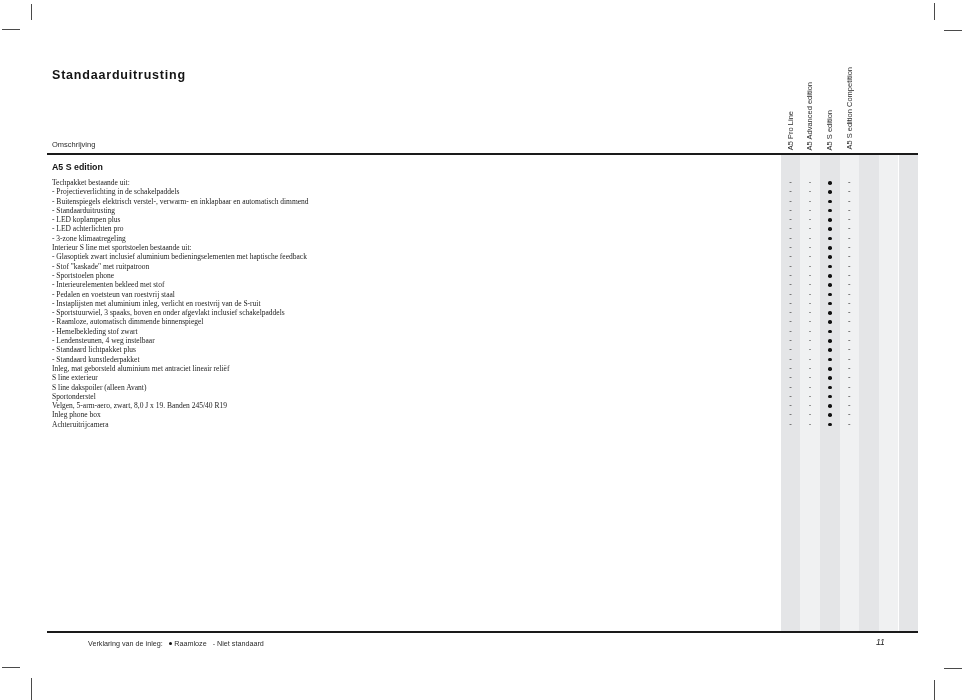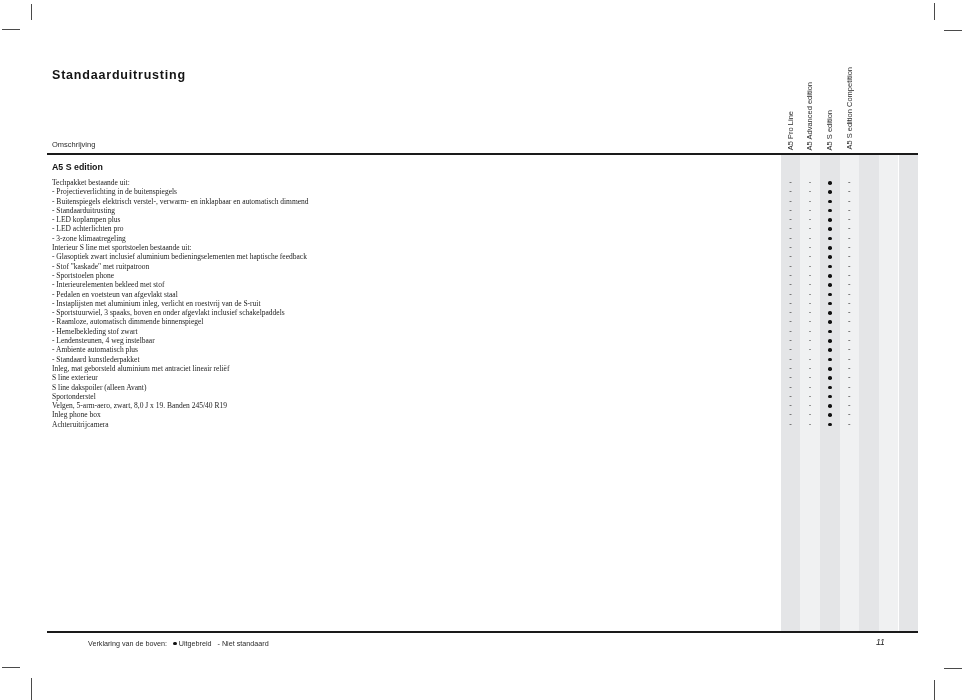--- a/index.html
+++ b/index.html
@@ -166,21 +166,21 @@
 
   <div class="rows" id="rows">
       <div class="row">
         <span class="row-label">Techpakket bestaande uit:</span>
         <span class="marker" style="left: 733.6px;">-</span>
         <span class="marker" style="left: 753.25px;">-</span>
         <span class="marker" style="left: 772.9px;"><span class="dot"></span></span>
         <span class="marker" style="left: 792.55px;">-</span>
       </div>
       <div class="row">
-        <span class="row-label">- Projectieverlichting in de buitenspiegels</span>
+        <span class="row-label">- Projectieverlichting in de schakelpaddels</span>
         <span class="marker" style="left: 733.6px;">-</span>
         <span class="marker" style="left: 753.25px;">-</span>
         <span class="marker" style="left: 772.9px;"><span class="dot"></span></span>
         <span class="marker" style="left: 792.55px;">-</span>
       </div>
       <div class="row">
         <span class="row-label">- Buitenspiegels elektrisch verstel-, verwarm- en inklapbaar en automatisch dimmend</span>
         <span class="marker" style="left: 733.6px;">-</span>
         <span class="marker" style="left: 753.25px;">-</span>
         <span class="marker" style="left: 772.9px;"><span class="dot"></span></span>
@@ -243,21 +243,21 @@
         <span class="marker" style="left: 792.55px;">-</span>
       </div>
       <div class="row">
         <span class="row-label">- Interieurelementen bekleed met stof</span>
         <span class="marker" style="left: 733.6px;">-</span>
         <span class="marker" style="left: 753.25px;">-</span>
         <span class="marker" style="left: 772.9px;"><span class="dot"></span></span>
         <span class="marker" style="left: 792.55px;">-</span>
       </div>
       <div class="row">
-        <span class="row-label">- Pedalen en voetsteun van afgevlakt staal</span>
+        <span class="row-label">- Pedalen en voetsteun van roestvrij staal</span>
         <span class="marker" style="left: 733.6px;">-</span>
         <span class="marker" style="left: 753.25px;">-</span>
         <span class="marker" style="left: 772.9px;"><span class="dot"></span></span>
         <span class="marker" style="left: 792.55px;">-</span>
       </div>
       <div class="row">
         <span class="row-label">- Instaplijsten met aluminium inleg, verlicht en roestvrij van de S-ruit</span>
         <span class="marker" style="left: 733.6px;">-</span>
         <span class="marker" style="left: 753.25px;">-</span>
         <span class="marker" style="left: 772.9px;"><span class="dot"></span></span>
@@ -285,21 +285,21 @@
         <span class="marker" style="left: 792.55px;">-</span>
       </div>
       <div class="row">
         <span class="row-label">- Lendensteunen, 4 weg instelbaar</span>
         <span class="marker" style="left: 733.6px;">-</span>
         <span class="marker" style="left: 753.25px;">-</span>
         <span class="marker" style="left: 772.9px;"><span class="dot"></span></span>
         <span class="marker" style="left: 792.55px;">-</span>
       </div>
       <div class="row">
-        <span class="row-label">- Ambiente automatisch plus</span>
+        <span class="row-label">- Standaard lichtpakket plus</span>
         <span class="marker" style="left: 733.6px;">-</span>
         <span class="marker" style="left: 753.25px;">-</span>
         <span class="marker" style="left: 772.9px;"><span class="dot"></span></span>
         <span class="marker" style="left: 792.55px;">-</span>
       </div>
       <div class="row">
         <span class="row-label">- Standaard kunstlederpakket</span>
         <span class="marker" style="left: 733.6px;">-</span>
         <span class="marker" style="left: 753.25px;">-</span>
         <span class="marker" style="left: 772.9px;"><span class="dot"></span></span>
@@ -352,18 +352,18 @@
         <span class="marker" style="left: 733.6px;">-</span>
         <span class="marker" style="left: 753.25px;">-</span>
         <span class="marker" style="left: 772.9px;"><span class="dot"></span></span>
         <span class="marker" style="left: 792.55px;">-</span>
       </div>
     </div>
 
   <div class="bottom-line"></div>
 
   <div class="footer-legend">
-    <span class="seg">Verklaring van de boven:</span><span class="seg"><span class="dot"></span> <span>Uitgebreid</span></span><span class="seg"><span>-</span> <span>Niet standaard</span></span>
+    <span class="seg">Verklaring van de inleg:</span><span class="seg"><span class="dot"></span> <span>Raamloze</span></span><span class="seg"><span>-</span> <span>Niet standaard</span></span>
   </div>
 
   <div class="page-number">11</div>
 
 </div>
 
 </body></html>

